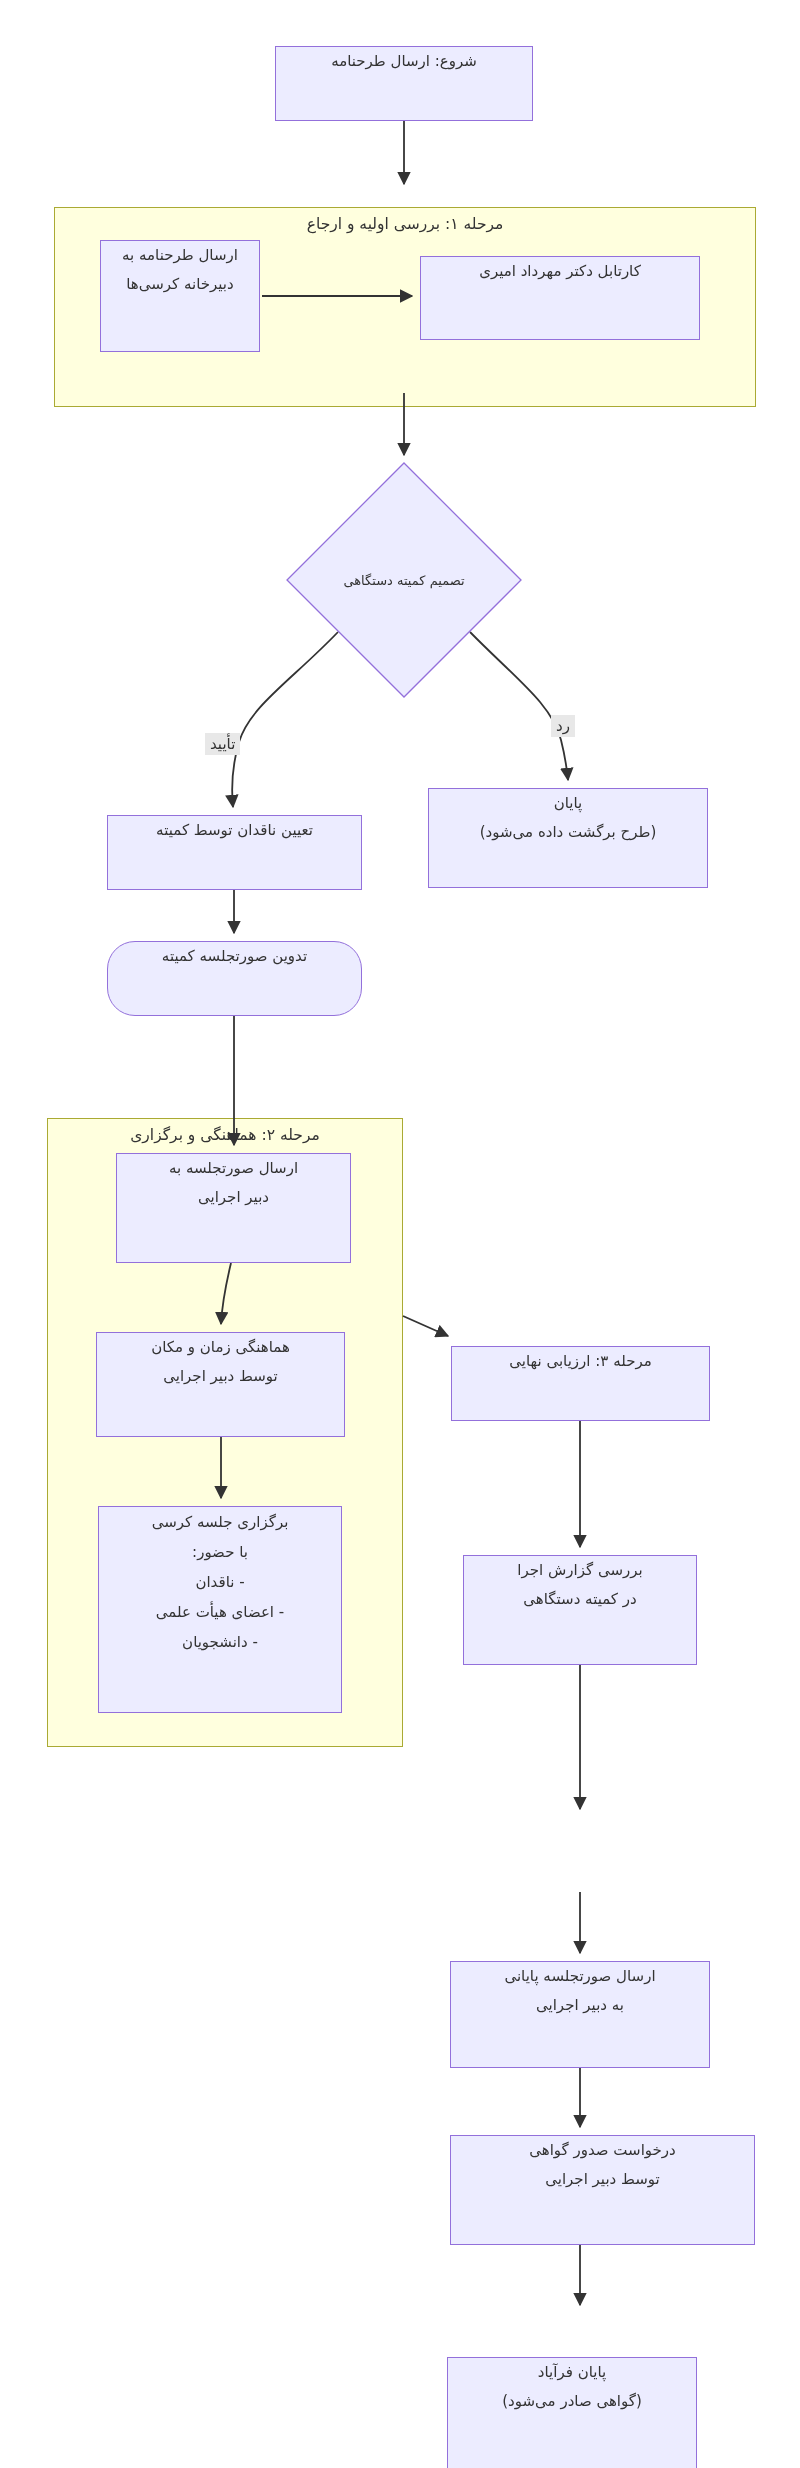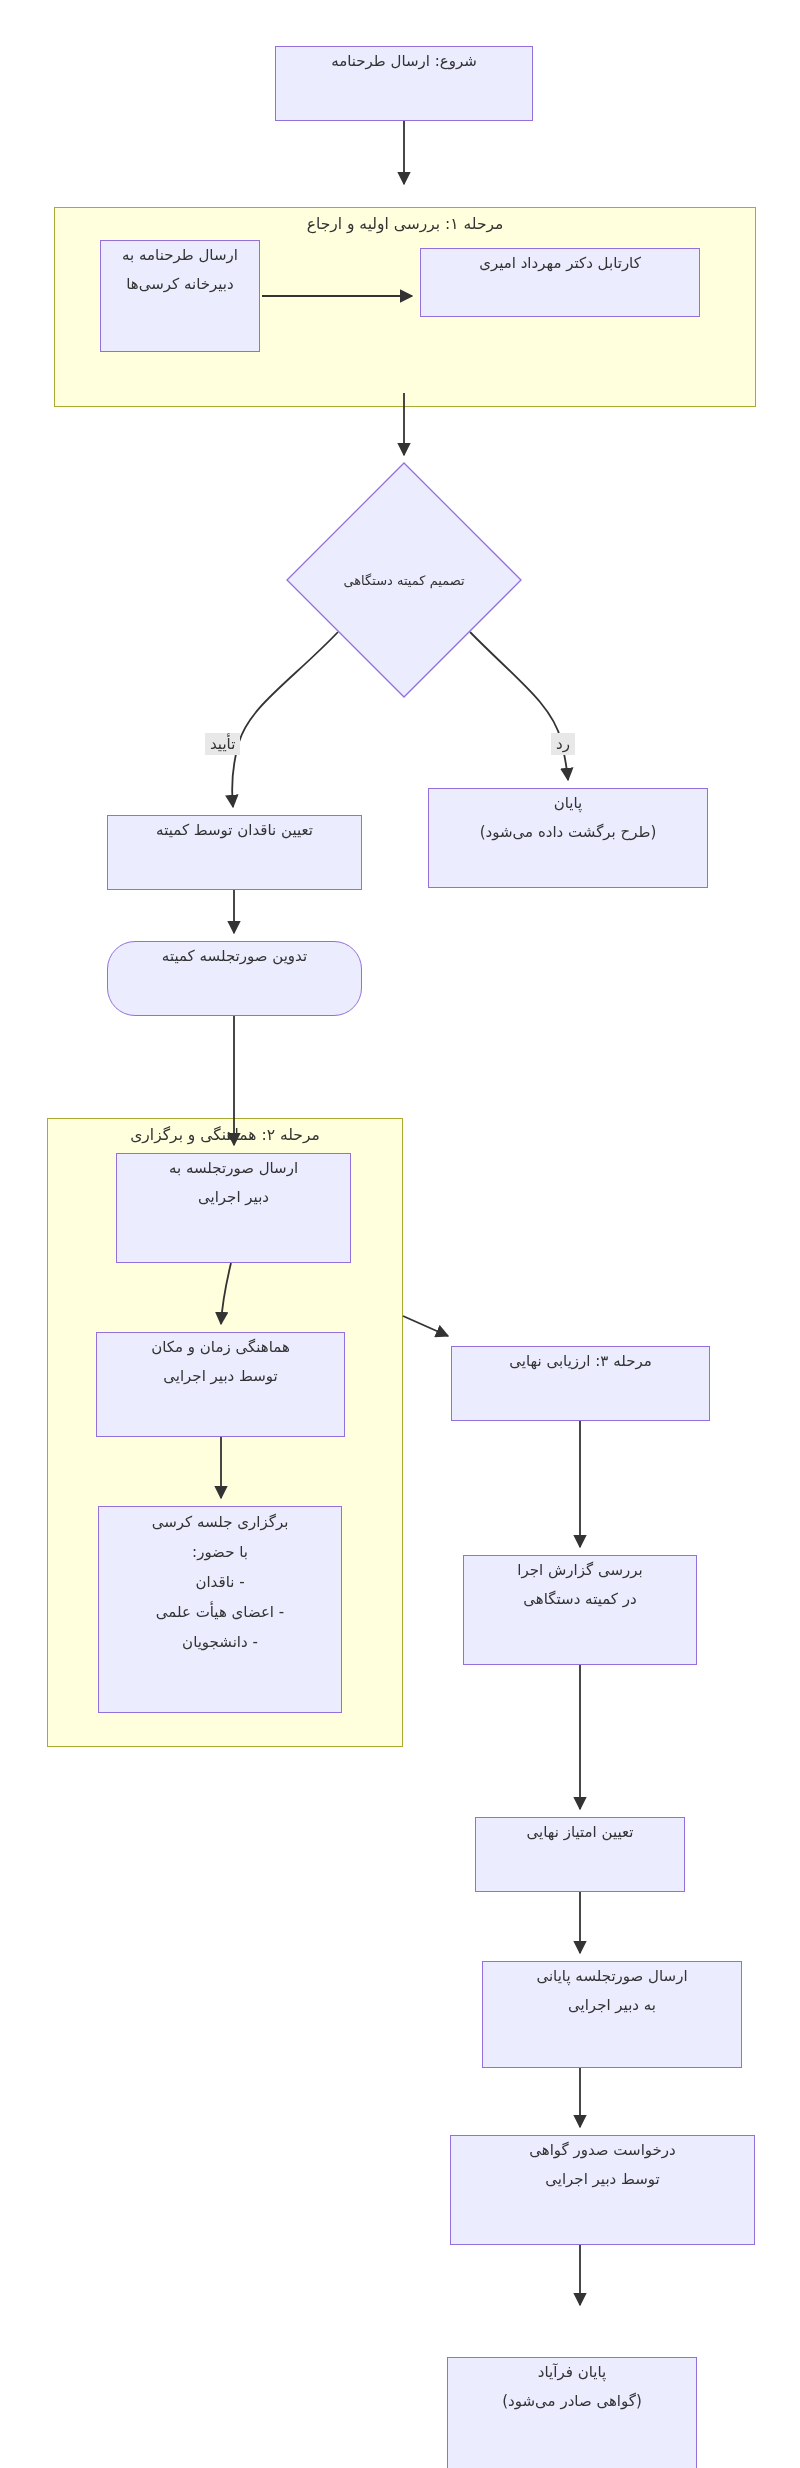--- a/index.html
+++ b/index.html
@@ -107,30 +107,30 @@
 
   <div class="node" style="left:275px;top:46px;width:258px;height:75px;">
     <span class="line">شروع: ارسال طرحنامه</span>
   </div>
 
   <div class="node" style="left:100px;top:240px;width:160px;height:112px;">
     <span class="line">ارسال طرحنامه به</span>
     <span class="line">دبیرخانه کرسی‌ها</span>
   </div>
 
-  <div class="node" style="left:420px;top:248px;width:280px;height:69px;">
+  <div class="node" style="left:420px;top:256px;width:280px;height:84px;">
     <span class="line">کارتابل دکتر مهرداد امیری</span>
   </div>
 
   <div class="diamond-label" style="left:287px;top:463px;width:234px;height:234px;">
     <span class="line">تصمیم کمیته دستگاهی</span>
   </div>
 
   <div class="edge-label" style="left:205px;top:733px;text-align:center;">تأیید</div>
-  <div class="edge-label" style="left:551px;top:733px;">رد</div>
+  <div class="edge-label" style="left:551px;top:715px;">رد</div>
 
   <div class="node" style="left:107px;top:815px;width:255px;height:75px;">
     <span class="line">تعیین ناقدان توسط کمیته</span>
   </div>
 
   <div class="node" style="left:428px;top:788px;width:280px;height:100px;">
     <span class="line">پایان</span>
     <span class="line">(طرح برگشت داده می‌شود)</span>
   </div>
 
@@ -158,25 +158,22 @@
 
   <div class="node" style="left:451px;top:1346px;width:259px;height:75px;">
     <span class="line">مرحله ۳: ارزیابی نهایی</span>
   </div>
 
   <div class="node" style="left:463px;top:1555px;width:234px;height:110px;">
     <span class="line">بررسی گزارش اجرا</span>
     <span class="line">در کمیته دستگاهی</span>
   </div>
 
-  <div class="node" style="left:475px;top:1817px;width:210px;height:75px;">
-    <span class="line">تعیین امتیاز نهایی</span>
-  </div>
 
-  <div class="node" style="left:450px;top:1961px;width:260px;height:107px;margin-left:32px;">
+  <div class="node" style="left:450px;top:1961px;width:260px;height:107px;">
     <span class="line">ارسال صورتجلسه پایانی</span>
     <span class="line">به دبیر اجرایی</span>
   </div>
 
   <div class="node" style="left:450px;top:2135px;width:305px;height:110px;">
     <span class="line">درخواست صدور گواهی</span>
     <span class="line">توسط دبیر اجرایی</span>
   </div>
 
   <div class="node" style="left:447px;top:2313px;width:250px;height:127px;margin-top:44px;">

